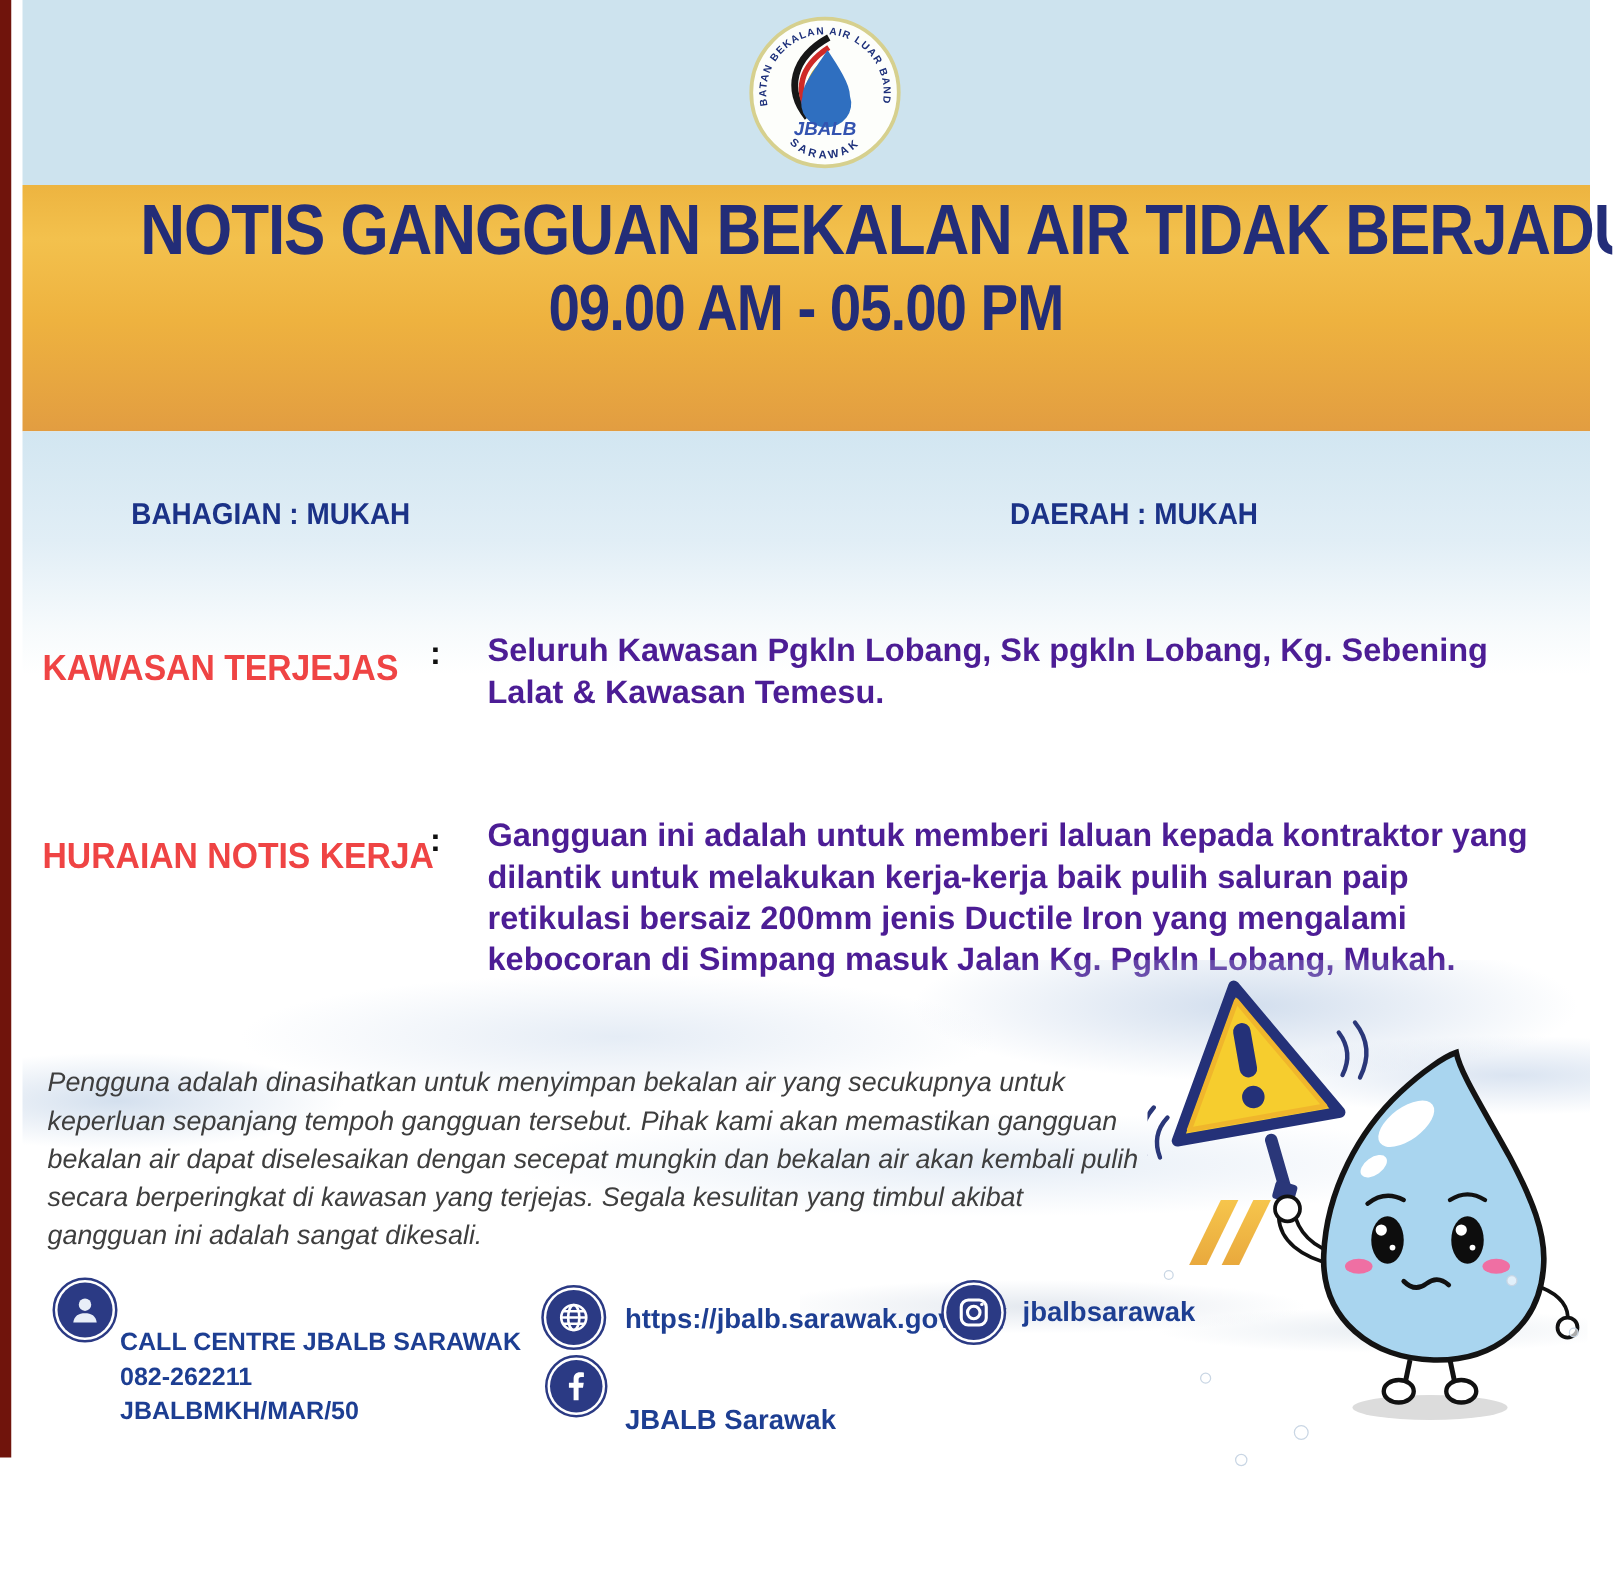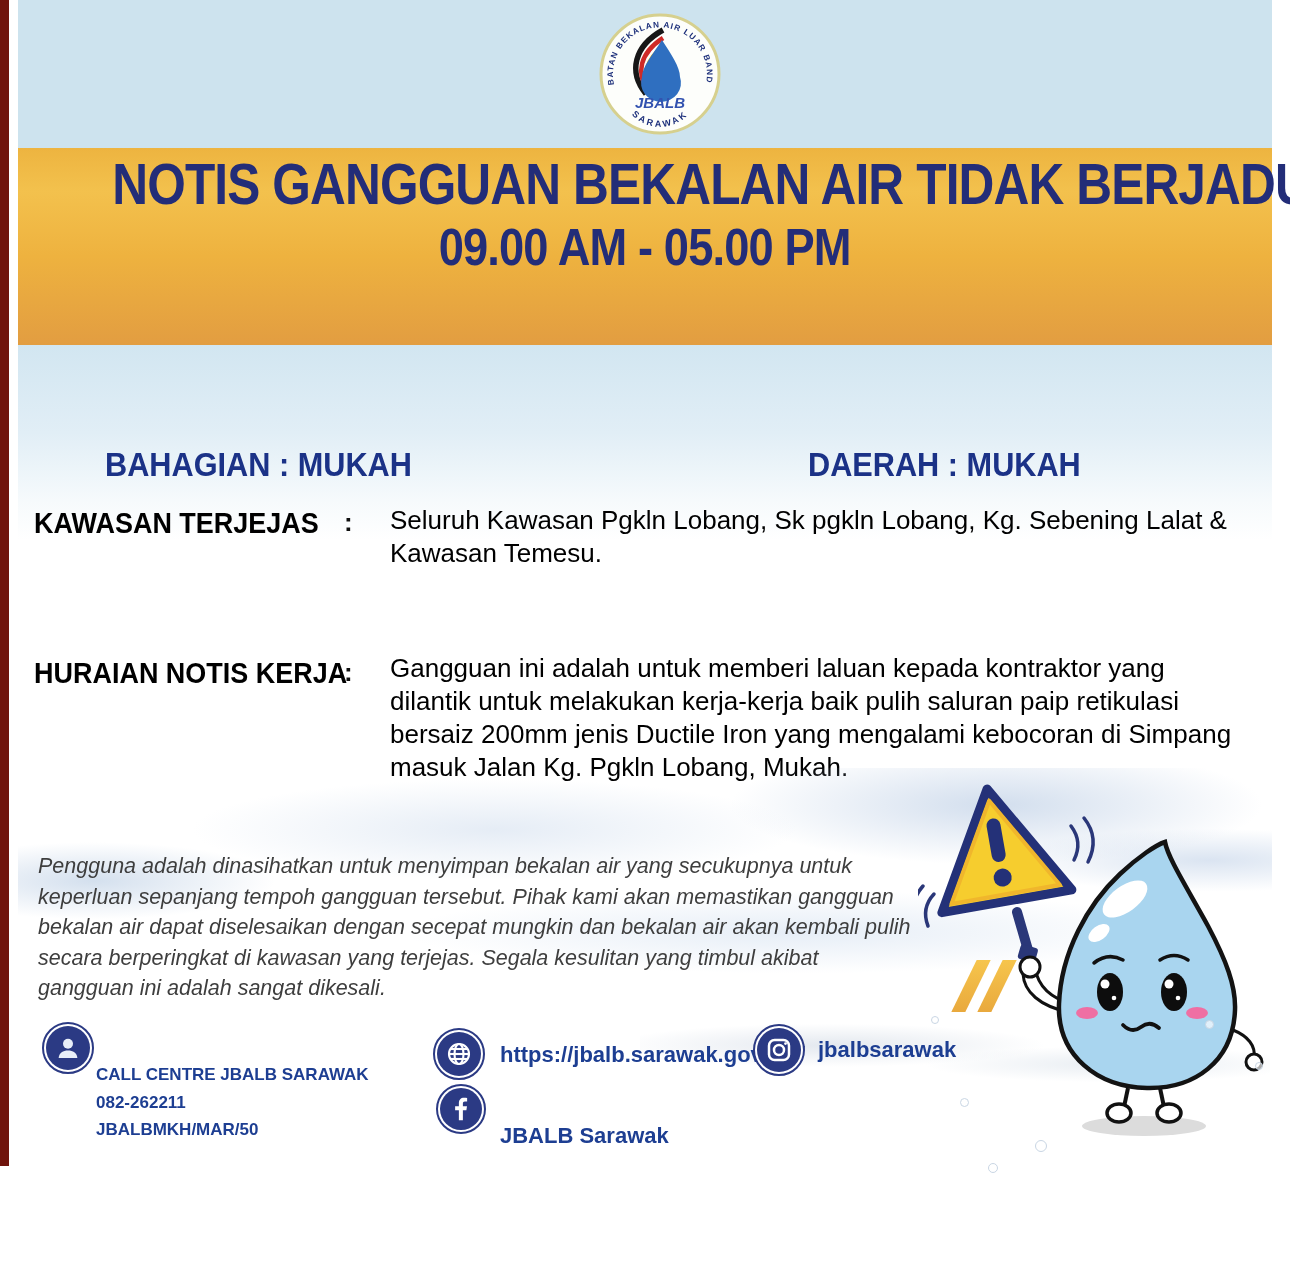--- a/index.html
+++ b/index.html
@@ -19,28 +19,28 @@
           display:flex;flex-direction:column;justify-content:flex-start;padding-top:4px;box-sizing:border-box;}
   .banner-line{text-align:center;color:#232d78;font-weight:bold;white-space:nowrap;}
   .squeeze{display:inline-block;transform:scaleX(.87);transform-origin:center;}
   .t1{font-size:57px;line-height:64px;letter-spacing:-1px;}
   .t2,.t3{font-size:52px;line-height:62px;letter-spacing:-1px;}
 
   
   .fade-band{left:18px;top:345px;width:1254px;height:195px;
              background:linear-gradient(180deg,#d2e6f1 0%,#e1eef6 45%,#f6fafc 80%,#ffffff 100%);}
 
-  .region-label{top:398px;color:#1b3287;font-weight:bold;font-size:33px;white-space:nowrap;margin-top:48px;}
+  .region-label{top:398px;color:#1b3287;font-weight:bold;font-size:24px;white-space:nowrap;}
   .squeeze-l{display:inline-block;transform:scaleX(.93);transform-origin:left center;}
   .bahagian{left:105px;}
   .daerah{left:808px;text-align:right;}
 
-  .sec-label{color:#000000;font-weight:bold;font-size:29px;white-space:nowrap;}
+  .sec-label{color:#ef4444;font-weight:bold;font-size:29px;white-space:nowrap;margin-top:12px;}
   .sec-colon{color:#0f0f0f;font-weight:bold;font-size:26px;}
-  .sec-text{color:#000000;font-weight:normal;font-size:26px;line-height:33px;width:845px;}
+  .sec-text{color:#4c1d95;font-weight:bold;font-size:26px;line-height:33px;width:845px;}
 
   
   .splash{left:18px;top:768px;width:1254px;height:205px;
     background:
       radial-gradient(ellipse 260px 55px at 6% 55%, rgba(176,198,224,.55), transparent 70%),
       radial-gradient(ellipse 420px 70px at 38% 30%, rgba(198,214,234,.45), transparent 72%),
       radial-gradient(ellipse 380px 85px at 78% 18%, rgba(180,200,226,.6), transparent 70%),
       radial-gradient(ellipse 520px 55px at 62% 80%, rgba(205,220,238,.5), transparent 75%),
       radial-gradient(ellipse 300px 45px at 95% 45%, rgba(188,206,230,.55), transparent 70%);}
   .splash2{left:640px;top:1012px;width:630px;height:95px;
@@ -65,21 +65,21 @@
   
   .icon-outer{border-radius:50%;border:2px solid #2b3a84;background:#ffffff;
               display:flex;align-items:center;justify-content:center;box-sizing:border-box;}
   .icon-inner{border-radius:50%;background:#2b3a84;display:flex;align-items:center;justify-content:center;}
   .ic-person{left:42px;top:1022px;width:52px;height:52px;}
   .ic-globe{left:433px;top:1028px;width:52px;height:52px;}
   .ic-fb{left:436px;top:1084px;width:50px;height:50px;}
   .ic-ig{left:753px;top:1024px;width:52px;height:52px;}
 
   .contact-txt{color:#1d3e92;font-weight:bold;font-size:22px;white-space:nowrap;}
-  .cc-block{left:96px;top:1061px;color:#1d3e92;font-weight:bold;font-size:17px;line-height:27.5px;white-space:nowrap;}
+  .cc-block{left:96px;top:1061px;color:#1d3e92;font-weight:bold;font-size:20px;line-height:27.5px;white-space:nowrap;}
   .web-txt{left:500px;top:1042px;}
   .fb-txt{left:500px;top:1097px;margin-top:26px;}
   .ig-txt{left:818px;top:1037px;}
 
   
   .bubble{border:1.5px solid #c9d6e4;border-radius:50%;background:rgba(255,255,255,.65);}
 
   .mascot{left:918px;top:766px;}
   .logo-svg{left:598px;top:12px;}
 </style>

